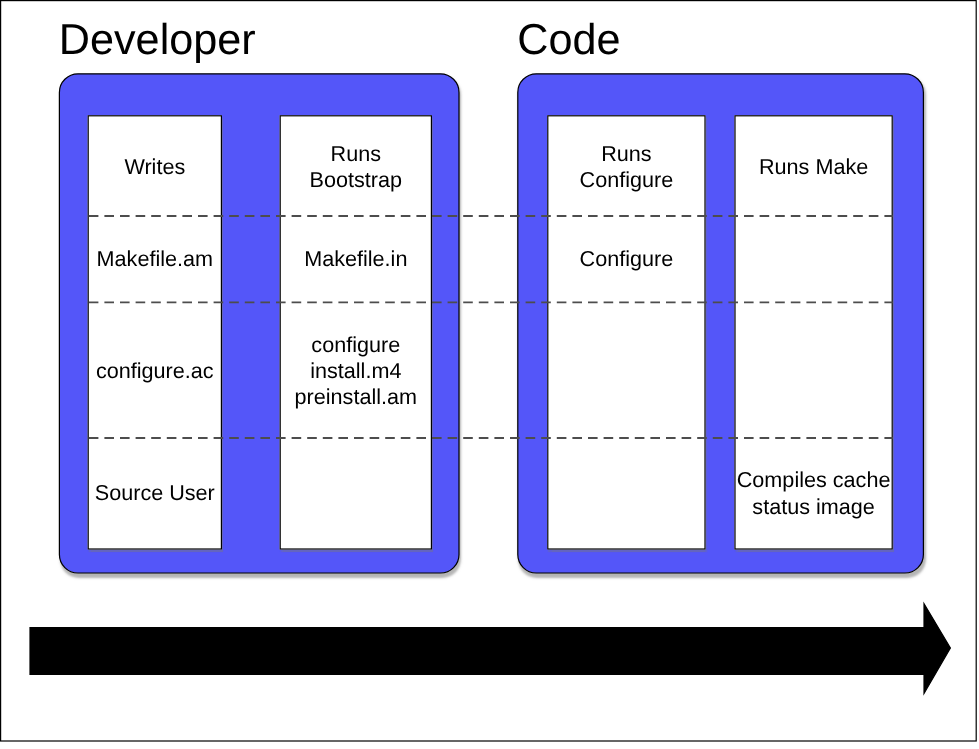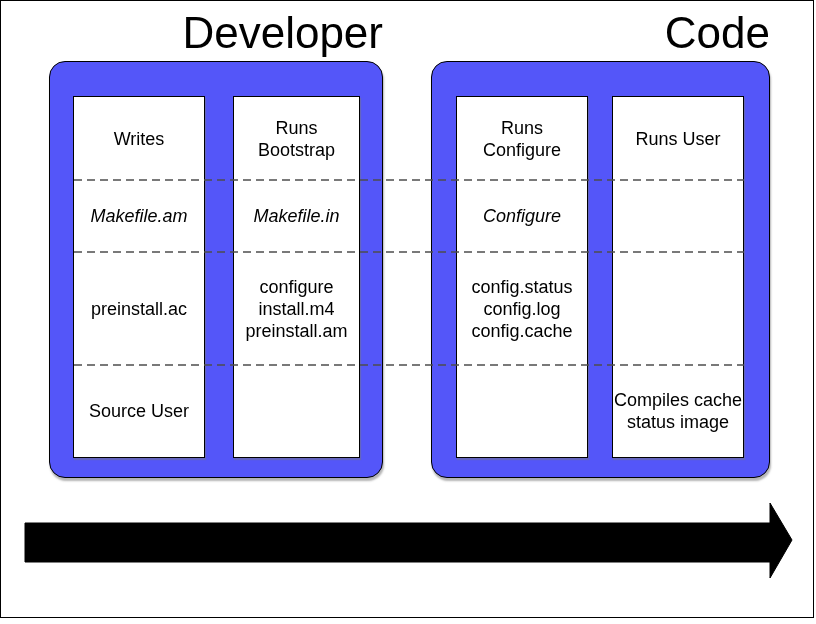--- a/index.html
+++ b/index.html
@@ -22,23 +22,23 @@
     top: 0;
     width: 814px;
     height: 618px;
     border: 1px solid #000000;
     box-sizing: border-box;
     pointer-events: none;
   }
   .title {
     position: absolute;
     top: 13px;
-    font-size: 44px;
+    font-size: 36px;
     line-height: 40px;
-    text-align: right;
+    text-align: left;
     white-space: nowrap;
   }
   .title.dev { left: 49px;  width: 334px; }
   .title.usr { left: 431px; width: 339px; }
   .bluebox {
     position: absolute;
     top: 61px;
     height: 417px;
     background: var(--box-blue, #5456F9);
     border: 1px solid #000000;
@@ -52,36 +52,36 @@
     position: absolute;
     top: 96px;
     height: 362px;
     background: #ffffff;
     border: 1px solid #000000;
     box-sizing: border-box;
     box-shadow: 1px 2px 1px rgba(120,120,120,0.45);
     display: flex;
     flex-direction: column;
   }
-  .col.dev1 { left: 73px;  width: 132px; }
+  .col.dev1 { left: 73px;  width: 112px; }
   .col.dev2 { left: 233px; width: 127px; }
   .col.usr1 { left: 456px; width: 132px; }
   .col.usr2 { left: 612px; width: 132px; }
   .cell {
     display: flex;
     flex-direction: column;
     justify-content: center;
     align-items: center;
     text-align: center;
     font-size: 18px;
     line-height: 22px;
     overflow: hidden;
   }
   .cell:nth-child(1) { height: 83px; }
-  .cell:nth-child(2) { height: 72px; font-style: italic; }
+  .cell:nth-child(2) { height: 72px; }
   .cell:nth-child(3) { height: 113px; }
   .cell:nth-child(4) { height: 92px; }
   svg.overlay {
     position: absolute;
     left: 0;
     top: 0;
     width: 816px;
     height: 624px;
     pointer-events: none;
   }
@@ -109,21 +109,21 @@
   <div class="bluebox usr"></div>
 
   <div class="col dev1">
       <div class="cell">
         <div>Writes</div>
       </div>
       <div class="cell">
         <div>Makefile.am</div>
       </div>
       <div class="cell">
-        <div>preinstall.ac</div>
+        <div>configure.ac</div>
       </div>
       <div class="cell">
         <div>Source User</div>
       </div>
     </div>
   <div class="col dev2">
       <div class="cell">
         <div>Runs</div>
         <div>Bootstrap</div>
       </div>
@@ -138,30 +138,25 @@
       <div class="cell"></div>
     </div>
   <div class="col usr1">
       <div class="cell">
         <div>Runs</div>
         <div>Configure</div>
       </div>
       <div class="cell">
         <div>Configure</div>
       </div>
-      <div class="cell">
-        <div>config.status</div>
-        <div>config.log</div>
-        <div>config.cache</div>
-      </div>
       <div class="cell"></div>
     </div>
   <div class="col usr2">
       <div class="cell">
-        <div>Runs User</div>
+        <div>Runs Make</div>
       </div>
       <div class="cell"></div>
       <div class="cell"></div>
       <div class="cell">
         <div>Compiles cache</div>
         <div>status image</div>
       </div>
     </div>
 
   <svg class="overlay" viewBox="0 0 816 624">

